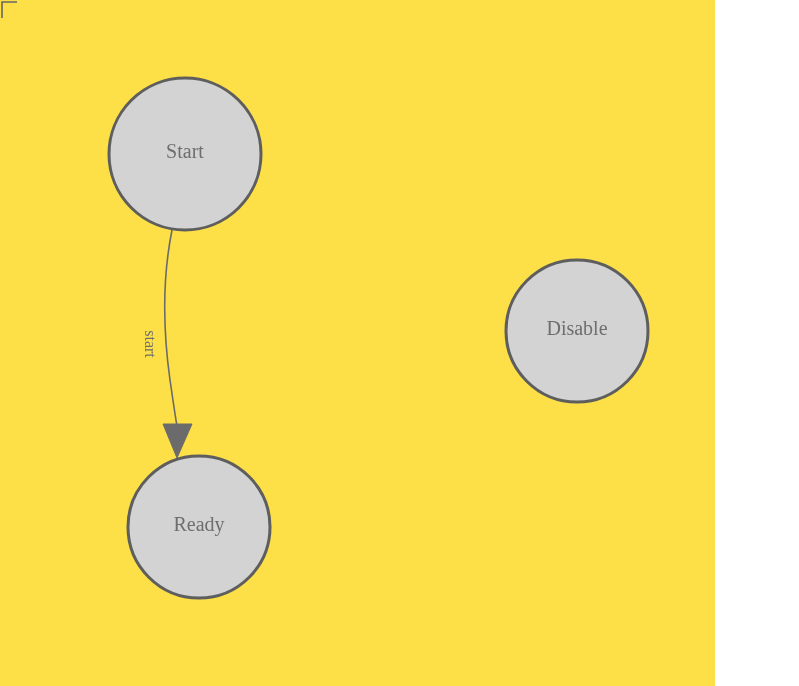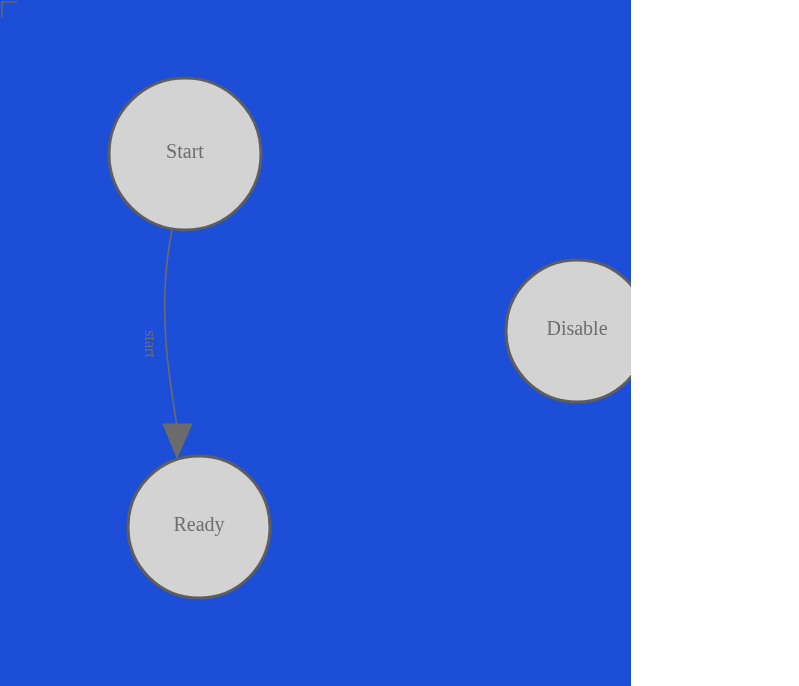--- a/index.html
+++ b/index.html
@@ -6,23 +6,23 @@
   html, body {
     margin: 0;
     padding: 0;
     background: #ffffff;
   }
   body {
     font-family: "Liberation Serif", "DejaVu Serif", serif;
   }
   #canvas {
     position: relative;
-    width: 631px;
+    width: 715px;
     height: 686px;
-    background: #1d4ed8;
+    background: #fde047;
     overflow: hidden;
   }
   #diagram-svg {
     position: absolute;
     left: 0;
     top: 0;
     width: 799px;
     height: 686px;
     display: block;
   }

